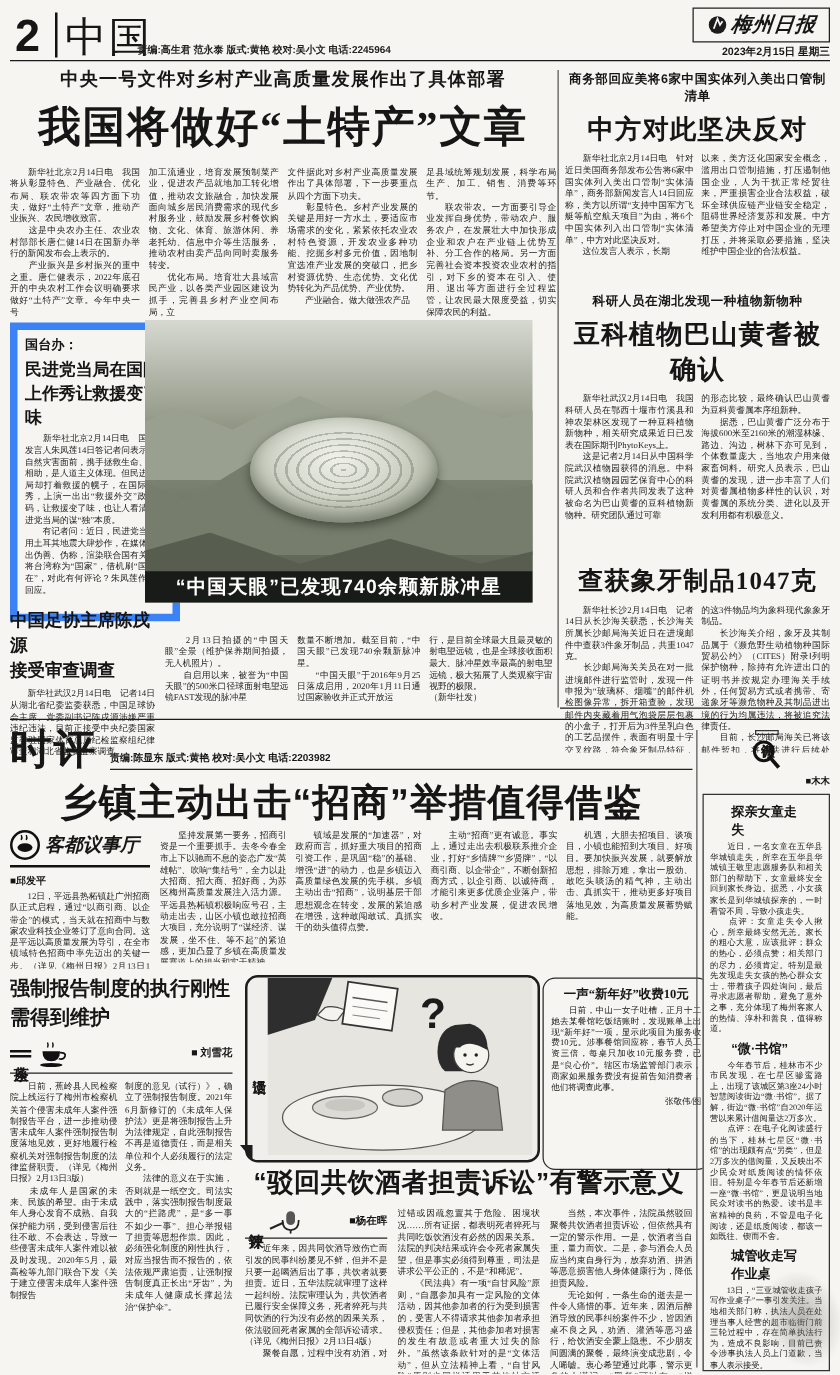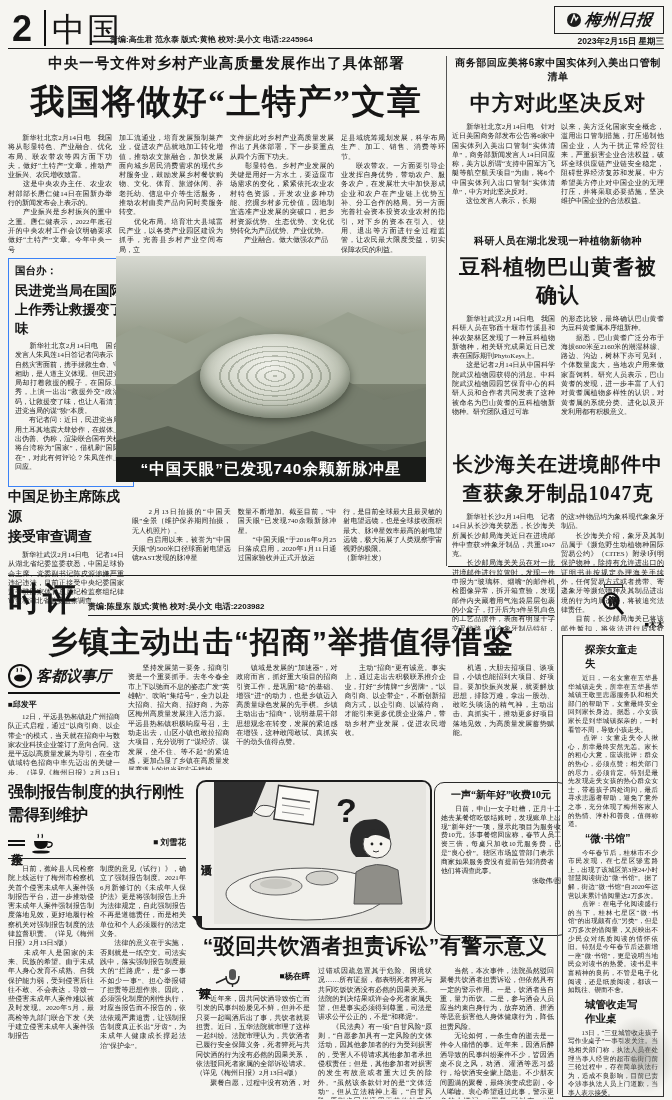--- a/index.html
+++ b/index.html
@@ -18,21 +18,21 @@
         display:flex;align-items:center;justify-content:center;gap:3px;background:#f6f5f1;}
   .mastname{font-size:16px;font-weight:900;font-style:italic;letter-spacing:1px;transform:skewX(-6deg);}
   .mdate{position:absolute;right:8px;top:36px;font-size:8.5px;font-weight:bold;}
   
   .lead{position:absolute;left:8px;top:54px;width:437px;}
   .kicker{font-size:14.5px;font-weight:900;text-align:center;letter-spacing:1px;}
   .bigh{font-size:34px;font-weight:900;text-align:center;letter-spacing:1.5px;margin-top:6px;}
   .leadcols{display:flex;gap:7px;margin-top:9px;height:126px;}
   .leadcols .col{flex:1;}
   
-  .twbox{position:absolute;left:8px;top:258px;width:112px;height:217px;border:1px solid #3b82f6;
+  .twbox{position:absolute;left:8px;top:258px;width:112px;height:217px;border:6px solid #3b82f6;
          padding:5px 6px;background:#f6f5f1;}
   .twlabel{font-size:10.5px;font-weight:900;}
   .twhead{font-size:13.5px;font-weight:900;line-height:19px;margin:3px 0 4px 0;}
   
   .fb{position:absolute;left:8px;top:486px;width:116px;}
   .fbh{font-size:14px;font-weight:900;line-height:20px;}
   
   .photo{position:absolute;left:116px;top:256px;width:310px;height:226px;overflow:hidden;
          background:linear-gradient(180deg,#d7d9d1 0%,#b3b8ac 18%,#8d937f 40%,#6d7465 70%,#555c4f 100%);}
   .ridge1{position:absolute;left:-20px;top:38px;width:360px;height:90px;background:#99a08f;
@@ -199,21 +199,20 @@
       <div class="rkick hsans">科研人员在湖北发现一种植物新物种</div>
       <div class="rhead hsans">豆科植物巴山黄耆被确认</div>
       <div class="rcols" style="height:122px;">
         <div class="col">　　新华社武汉2月14日电　我国科研人员在鄂西十堰市竹溪县和神农架林区发现了一种豆科植物新物种，相关研究成果近日已发表在国际期刊PhytoKeys上。
 　　这是记者2月14日从中国科学院武汉植物园获得的消息。中科院武汉植物园园艺保育中心的科研人员和合作者共同发表了这种被命名为巴山黄耆的豆科植物新物种。研究团队通过可靠</div>
         <div class="col">的形态比较，最终确认巴山黄耆为豆科黄耆属本序组新种。
 　　据悉，巴山黄耆广泛分布于海拔600米至2160米的潮湿林缘、路边、沟边，树林下亦可见到，个体数量庞大，当地农户用来做家畜饲料。研究人员表示，巴山黄耆的发现，进一步丰富了人们对黄耆属植物多样性的认识，对黄耆属的系统分类、进化以及开发利用都有积极意义。</div>
       </div>
     </div>
     <div style="margin-top:14px;">
-      <div class="rhead" style="margin:0;font-size:20px;">长沙海关在进境邮件中</div>
       <div class="rhead" style="margin:2px 0 6px 0;font-size:20px;">查获象牙制品1047克</div>
       <div class="rcols" style="height:118px;">
         <div class="col">　　新华社长沙2月14日电　记者14日从长沙海关获悉，长沙海关所属长沙邮局海关近日在进境邮件中查获3件象牙制品，共重1047克。
 　　长沙邮局海关关员在对一批进境邮件进行监管时，发现一件申报为“玻璃杯、烟嘴”的邮件机检图像异常，拆开箱查验，发现邮件内夹藏着用气泡袋层层包裹的小盒子，打开后为3件呈乳白色的工艺品摆件，表面有明显十字交叉纹路，符合象牙制品特征，经鉴定，确定查获</div>
         <div class="col">的这3件物品均为象科现代象象牙制品。
 　　长沙海关介绍，象牙及其制品属于《濒危野生动植物种国际贸易公约》（CITES）附录Ⅰ列明保护物种，除持有允许进出口的证明书并按规定办理海关手续外，任何贸易方式或者携带、寄递象牙等濒危物种及其制品进出境的行为均属违法，将被追究法律责任。
 　　目前，长沙邮局海关已将该邮件暂扣，将依法进行后续处置。</div>
       </div>
     </div>
   </div>

